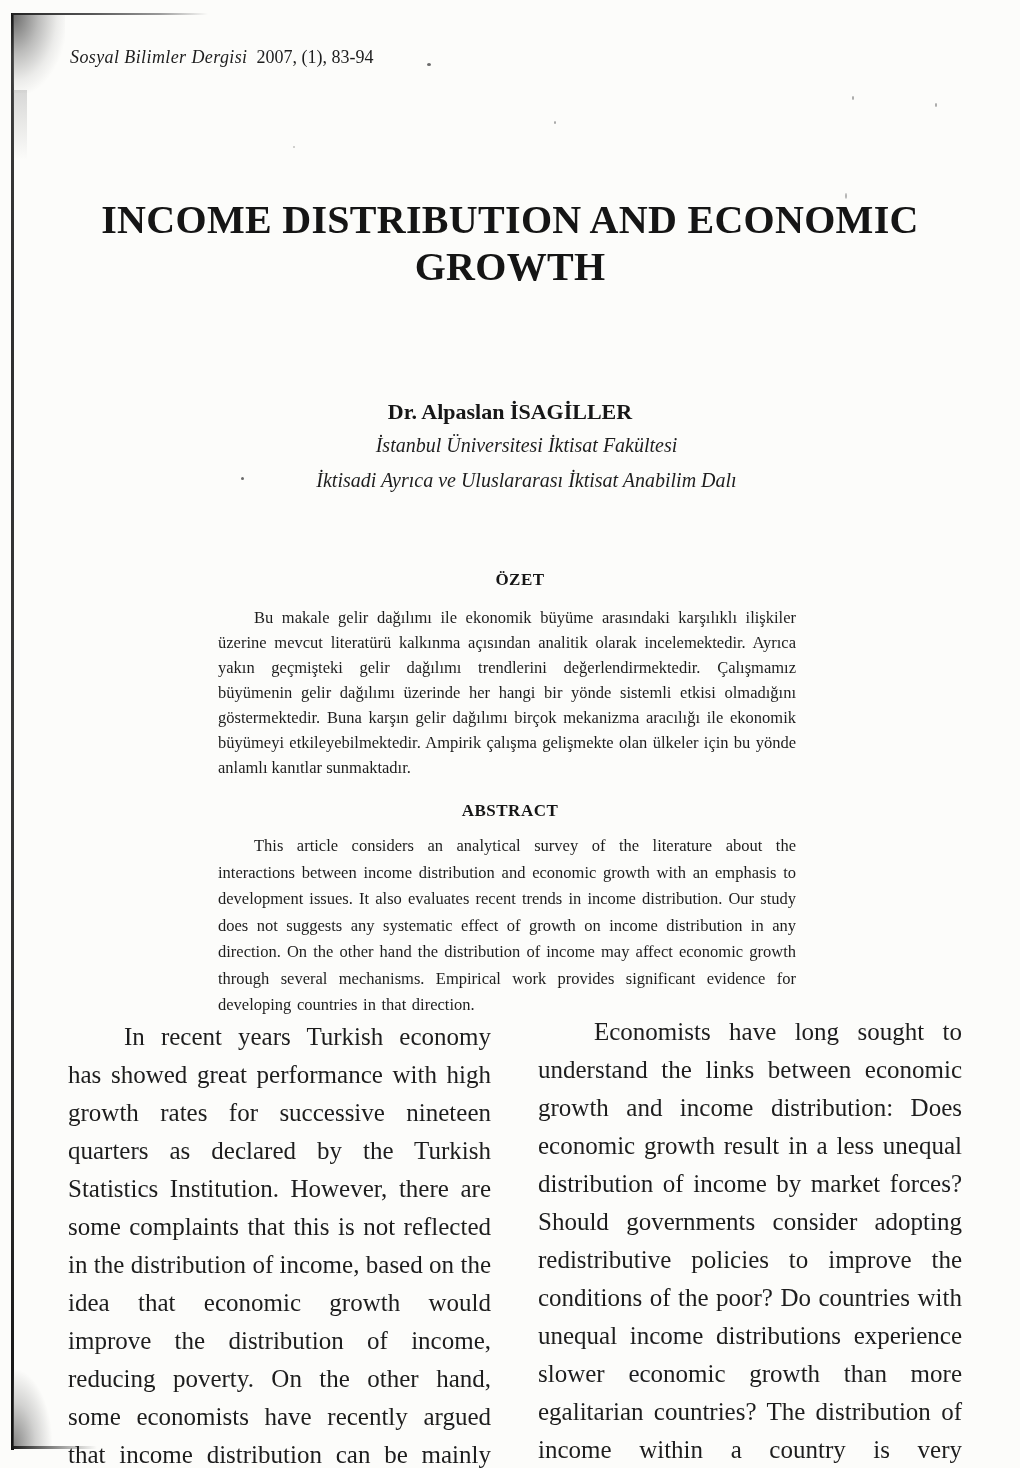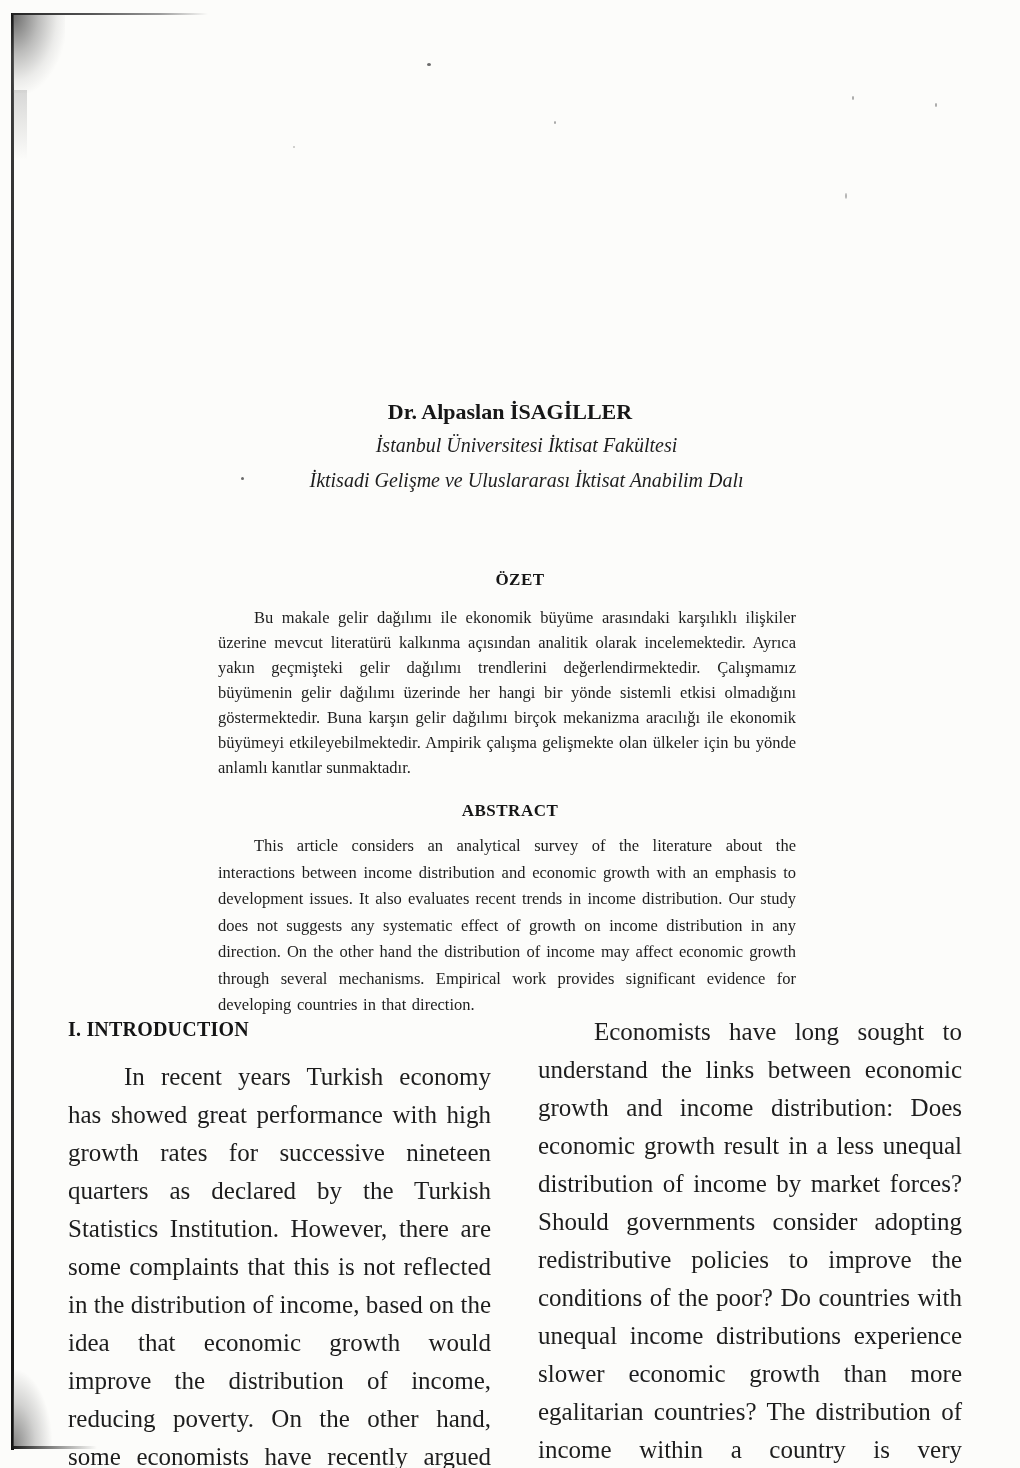--- a/index.html
+++ b/index.html
@@ -93,35 +93,41 @@
   <div class="scan-corner-bl"></div>
   <div class="scan-bottom-line"></div>
   <div class="speck" style="left:427px;top:63px;width:4px;height:3px;"></div>
   <div class="speck" style="left:554px;top:121px;width:2px;height:3px;opacity:.6;"></div>
   <div class="speck" style="left:852px;top:96px;width:2px;height:4px;opacity:.6;"></div>
   <div class="speck" style="left:935px;top:103px;width:2px;height:4px;opacity:.6;"></div>
   <div class="speck" style="left:845px;top:193px;width:2px;height:6px;opacity:.5;"></div>
   <div class="speck" style="left:241px;top:477px;width:3px;height:3px;"></div>
   <div class="speck" style="left:293px;top:146px;width:2px;height:2px;opacity:.4;"></div>
 
+  <div class="journal-header">
+    <span class="jname">Sosyal Bilimler Dergisi</span><span class="jissue">2007, (1), 83-94</span>
+  </div>
 
+  <h1 class="title">
+    <span>INCOME DISTRIBUTION AND ECONOMIC</span>
+    <span>GROWTH</span>
+  </h1>
 
   <div class="author">Dr. Alpaslan İSAGİLLER</div>
   <div class="affiliation">
     <div>İstanbul Üniversitesi İktisat Fakültesi</div>
-    <div>İktisadi Gelişme ve Uluslararası İktisat Anabilim Dalı</div>
+    <div>İktisadi Ayrıca ve Uluslararası İktisat Anabilim Dalı</div>
   </div>
 
   <div class="sec-heading ozet-h">ÖZET</div>
   <p class="block-para ozet-body">Bu makale gelir dağılımı ile ekonomik büyüme arasındaki karşılıklı ilişkiler üzerine mevcut literatürü kalkınma açısından analitik olarak incelemektedir. Ayrıca yakın geçmişteki gelir dağılımı trendlerini değerlendirmektedir. Çalışmamız büyümenin gelir dağılımı üzerinde her hangi bir yönde sistemli etkisi olmadığını göstermektedir. Buna karşın gelir dağılımı birçok mekanizma aracılığı ile ekonomik büyümeyi etkileyebilmektedir. Ampirik çalışma gelişmekte olan ülkeler için bu yönde anlamlı kanıtlar sunmaktadır.</p>
 
   <div class="sec-heading abstract-h">ABSTRACT</div>
   <p class="block-para abstract-body">This article considers an analytical survey of the literature about the interactions between income distribution and economic growth with an emphasis to development issues. It also evaluates recent trends in income distribution. Our study does not suggests any systematic effect of growth on income distribution in any direction. On the other hand the distribution of income may affect economic growth through several mechanisms. Empirical work provides significant evidence for developing countries in that direction.</p>
 
   <div class="col col-left">
-    <h2>I. INTRODUCTION</h2>
     <p>In recent years Turkish economy has showed great performance with high growth rates for successive nineteen quarters as declared by the Turkish Statistics Institution. However, there are some complaints that this is not reflected in the distribution of income, based on the idea that economic growth would improve the distribution of income, reducing poverty. On the other hand, some economists have recently argued that income distribution can be mainly enhanced by economic growth.</p>
   </div>
   <div class="col col-right">
     <p>Economists have long sought to understand the links between economic growth and income distribution: Does economic growth result in a less unequal distribution of income by market forces? Should governments consider adopting redistributive policies to improve the conditions of the poor? Do countries with unequal income distributions experience slower economic growth than more egalitarian countries? The distribution of income within a country is very important, since it affects the social and political stability, among others, by determining the poverty level for any given GDP level. In some countries such</p>
   </div>
 
 </div>
 
 </body></html>

